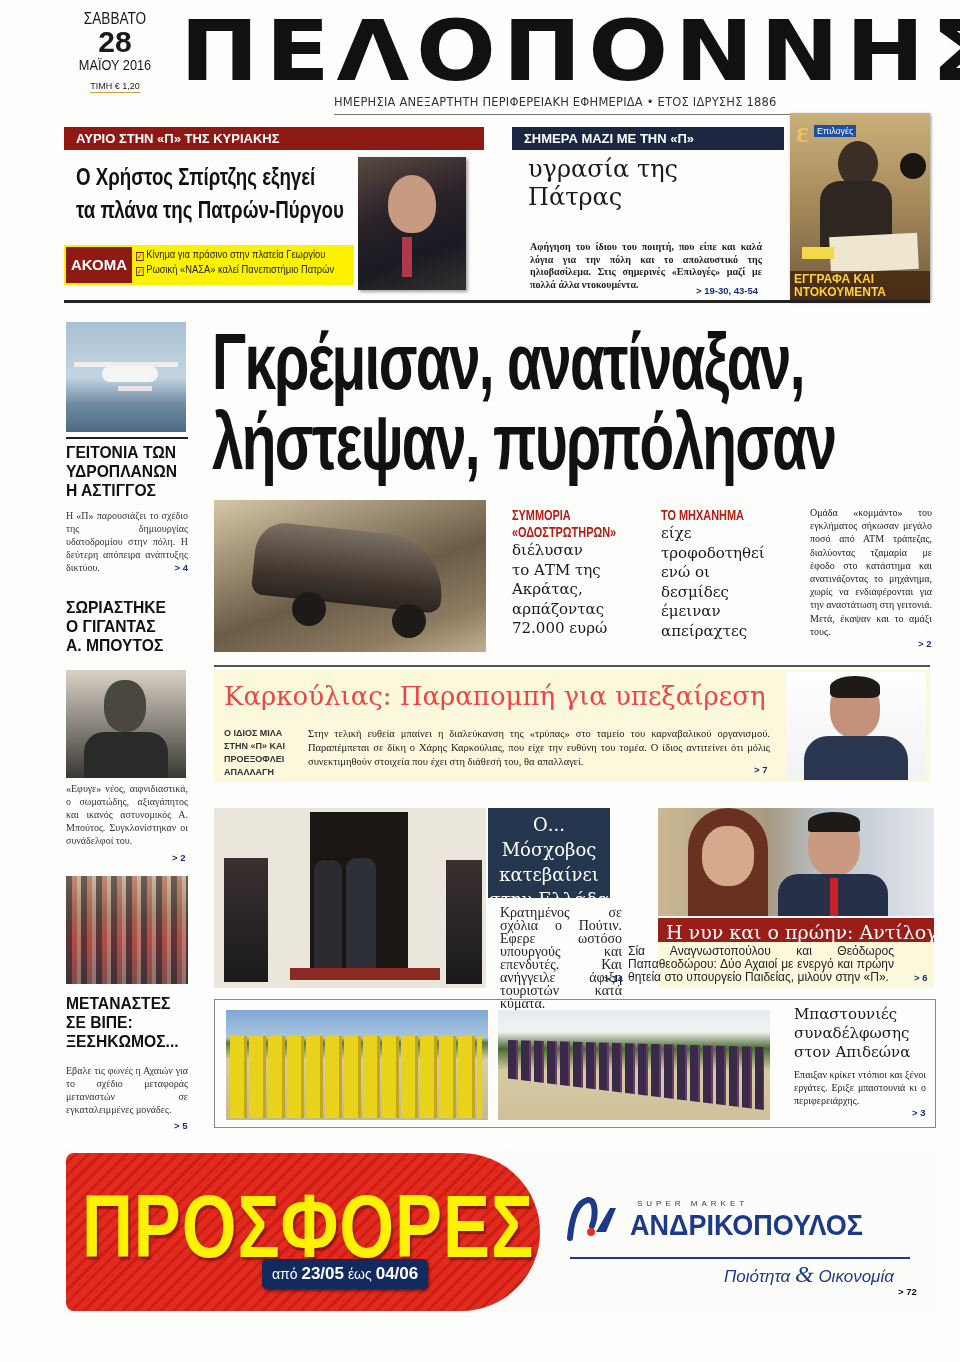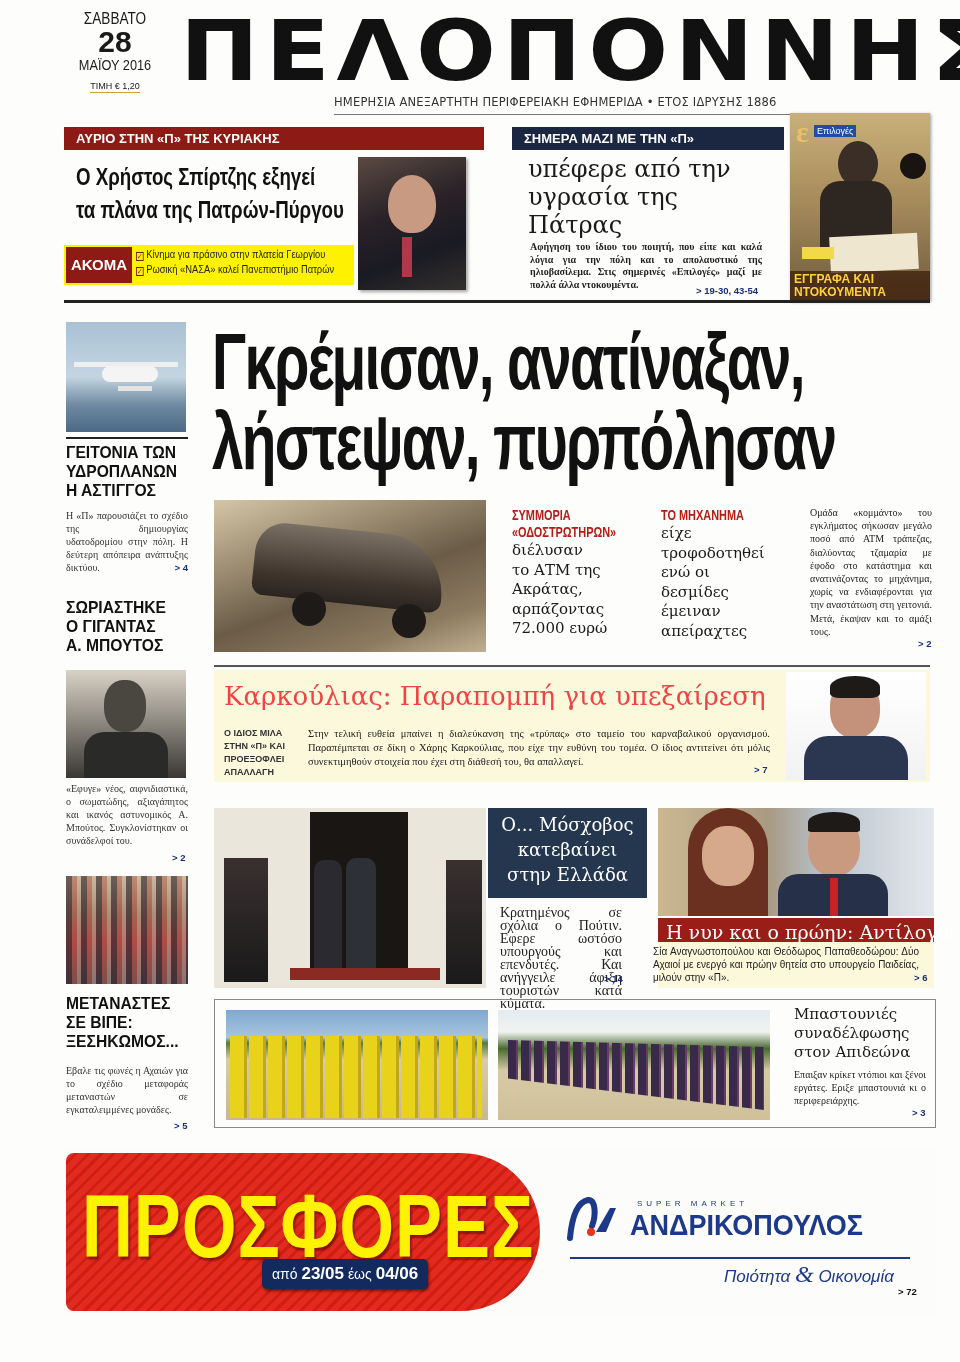--- a/index.html
+++ b/index.html
@@ -86,21 +86,20 @@
   <div class="akoma-item" style="margin-bottom:3px;"><span class="chk">✓</span><span>Κίνημα για πράσινο στην πλατεία Γεωργίου</span></div>
   <div class="akoma-item"><span class="chk">✓</span><span>Ρωσική «ΝΑΣΑ» καλεί Πανεπιστήμιο Πατρών</span></div>
 </div>
 <div class="abs photo" style="left:358px; top:157px; width:108px; height:133px; background: linear-gradient(160deg,#5a4a42 0%,#2a2228 40%,#1a1a22 70%,#33302e 100%); box-shadow: 2px 2px 3px rgba(0,0,0,0.35);">
   <div style="position:absolute; left:30px; top:18px; width:48px; height:58px; border-radius:50% 50% 45% 45%; background:#c99a82;"></div>
   <div style="position:absolute; left:44px; top:80px; width:10px; height:40px; background:#b0384a;"></div>
 </div>
 
 <div class="abs bar-navy" style="left:512px; top:127px; width:272px; height:23px;">ΣΗΜΕΡΑ ΜΑΖΙ ΜΕ  ΤΗΝ «Π»</div>
 <div class="abs" style="left:528px; top:155px; width:250px;">
-  <div class="kavafis-head">υπέφερε από την</div>
   <div class="kavafis-head">υγρασία της Πάτρας</div>
 </div>
 <div class="abs body-sm" style="left:530px; top:241px; width:232px; font-weight:bold; font-size:10px; line-height:12.5px;">Αφήγηση του ίδιου του ποιητή, που είπε και καλά λόγια για την πόλη και το απολαυστικό της ηλιοβασίλεμα. Στις σημερινές «Επιλογές» μαζί με πολλά άλλα ντοκουμέντα.</div>
 <div class="abs ref" style="left:696px; top:285px;">&gt; 19-30, 43-54</div>
 
 <div class="abs" style="left:790px; top:113px; width:140px; height:188px; background: linear-gradient(180deg,#c9b07a 0%,#a88d5c 45%,#6e5a3d 100%); box-shadow: 1px 1px 3px rgba(0,0,0,0.4);">
   <div style="position:absolute; left:6px; top:2px; font-family:'Liberation Serif',serif; font-size:30px; color:#e9c06a; font-weight:bold;">ε</div>
   <div style="position:absolute; left:24px; top:12px; background:#1f4fa0; color:#fff; font-family:'Liberation Sans',sans-serif; font-size:9px; padding:1px 3px;">Επιλογές</div>
   <div style="position:absolute; left:48px; top:28px; width:40px; height:46px; border-radius:50%; background:#3a2e26;"></div>
   <div style="position:absolute; left:30px; top:68px; width:72px; height:70px; background:#2e2620; border-radius:20px 20px 4px 4px;"></div>
@@ -204,39 +203,39 @@
 </div>
 
 <div class="abs photo" style="left:214px; top:808px; width:272px; height:180px; background:#eae6dc;">
   <div style="position:absolute; left:96px; top:4px; width:98px; height:162px; background:#1a1614;"></div>
   <div style="position:absolute; left:100px; top:52px; width:28px; height:110px; background:#2a2a30; border-radius:10px 10px 0 0;"></div>
   <div style="position:absolute; left:132px; top:50px; width:30px; height:114px; background:#2e3038; border-radius:10px 10px 0 0;"></div>
   <div style="position:absolute; left:76px; top:160px; width:150px; height:12px; background:#8a2a22;"></div>
   <div style="position:absolute; left:10px; top:50px; width:44px; height:124px; background: linear-gradient(180deg,#3a3030,#1a1a1a);"></div>
   <div style="position:absolute; left:232px; top:52px; width:36px; height:124px; background: linear-gradient(180deg,#3a3030,#1a1a1a);"></div>
 </div>
-<div class="abs navy-box" style="left:488px; top:808px; width:159px; height:90px; padding-top:4px;">
+<div class="abs navy-box" style="left:488px; top:808px; width:122px; height:90px; padding-top:4px;">
   <div>Ο... Μόσχοβος</div>
   <div>κατεβαίνει</div>
   <div>στην Ελλάδα</div>
 </div>
 <div class="abs body-sm" style="left:500px; top:906px; width:122px; font-size:14px; line-height:13px;">Κρατημένος σε σχόλια ο Πούτιν. Εφερε ωστόσο υπουργούς και επενδυτές. Και ανήγγειλε άφιξη τουριστών κατά κύματα.</div>
 <div class="abs ref" style="left:604px; top:973px;">&gt; 14</div>
 
 <div class="abs photo" style="left:658px; top:808px; width:276px; height:108px; background: linear-gradient(90deg,#cbb892 0%,#a89a82 40%,#b8c2cc 60%,#e4e8ec 100%);">
   <div style="position:absolute; left:30px; top:0; width:80px; height:108px; border-radius:40px 40px 0 0; background:#6a3020;"></div>
   <div style="position:absolute; left:44px; top:18px; width:52px; height:60px; border-radius:45%; background:#d7a98c;"></div>
   <div style="position:absolute; left:150px; top:8px; width:52px; height:60px; border-radius:45%; background:#c99a80;"></div>
   <div style="position:absolute; left:150px; top:4px; width:52px; height:20px; border-radius:50% 50% 10% 10%; background:#1e1a18;"></div>
   <div style="position:absolute; left:120px; top:66px; width:110px; height:42px; border-radius:20px 20px 0 0; background:#263048;"></div>
   <div style="position:absolute; left:172px; top:70px; width:8px; height:38px; background:#c82228;"></div>
 </div>
 <div class="abs redcap" style="left:658px; top:918px; width:276px;">Η νυν και ο πρώην: Αντίλογος δύο Αχαιών</div>
 <div class="abs cream" style="left:658px; top:942px; width:276px; height:46px;"></div>
-<div class="abs body-sm" style="left:653px; top:945px; width:266px; font-family:'Liberation Sans',sans-serif; font-size:10px; line-height:13px; color:#222;">Σία Αναγνωστοπούλου και Θεόδωρος Παπαθεοδώρου: Δύο Αχαιοί με ενεργό και πρώην θητεία στο υπουργείο Παιδείας, μιλούν στην «Π».</div>
+<div class="abs body-sm" style="left:628px; top:945px; width:266px; font-family:'Liberation Sans',sans-serif; font-size:12px; line-height:13px; color:#222;">Σία Αναγνωστοπούλου και Θεόδωρος Παπαθεοδώρου: Δύο Αχαιοί με ενεργό και πρώην θητεία στο υπουργείο Παιδείας, μιλούν στην «Π».</div>
 <div class="abs ref" style="left:914px; top:972px;">&gt; 6</div>
 
 <div class="abs bordered" style="left:214px; top:999px; width:722px; height:129px;"></div>
 <div class="abs photo" style="left:226px; top:1010px; width:262px; height:110px; background: linear-gradient(180deg,#7fa8d4 0%,#a8c4dc 25%,#5a7a3a 30%,#d8cca6 45%,#c8b890 100%);">
   <div style="position:absolute; left:4px; top:26px; width:252px; height:82px; background: repeating-linear-gradient(90deg,#e8d21a 0 14px,#c0a818 14px 17px,transparent 17px 19px);"></div>
 </div>
 <div class="abs photo" style="left:498px; top:1010px; width:272px; height:110px; background: linear-gradient(180deg,#e4ecf0 0%,#f0f2f0 20%,#4a6a30 35%,#d6caa4 55%,#cfc09a 100%);">
   <div style="position:absolute; left:10px; top:30px; width:256px; height:70px; background: repeating-linear-gradient(90deg,#3a2a4a 0 8px,#6a3a6a 8px 10px,transparent 10px 13px); clip-path: polygon(0 0,100% 10%,100% 100%,0 55%);"></div>
 </div>
 <div class="abs" style="left:794px; top:1005px; width:140px; font-family:'DejaVu Serif',serif; font-size:15px; line-height:19px;">

